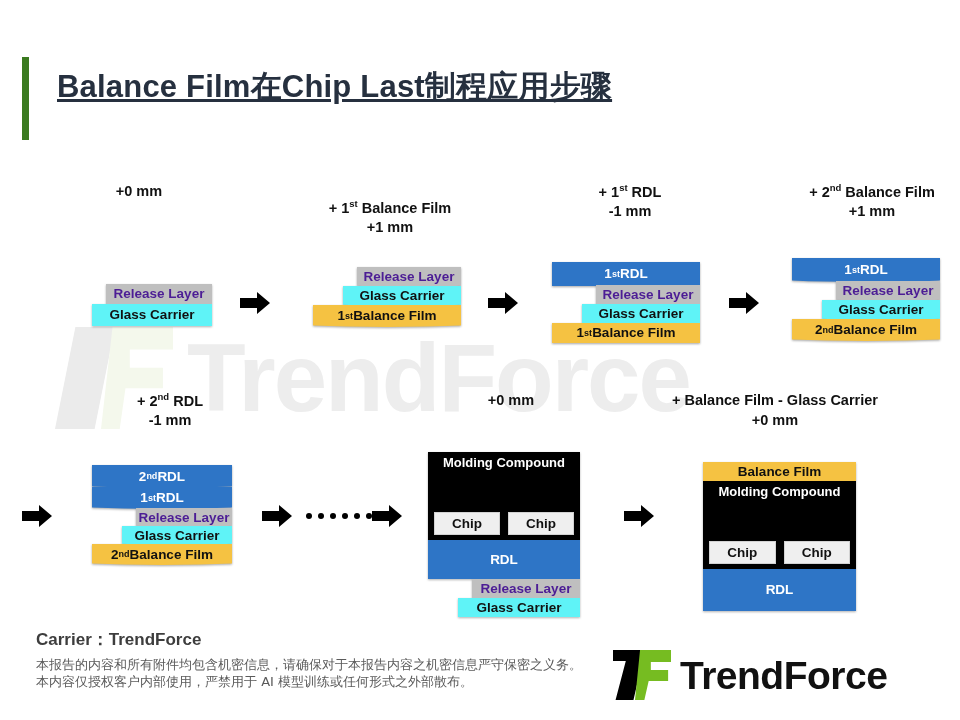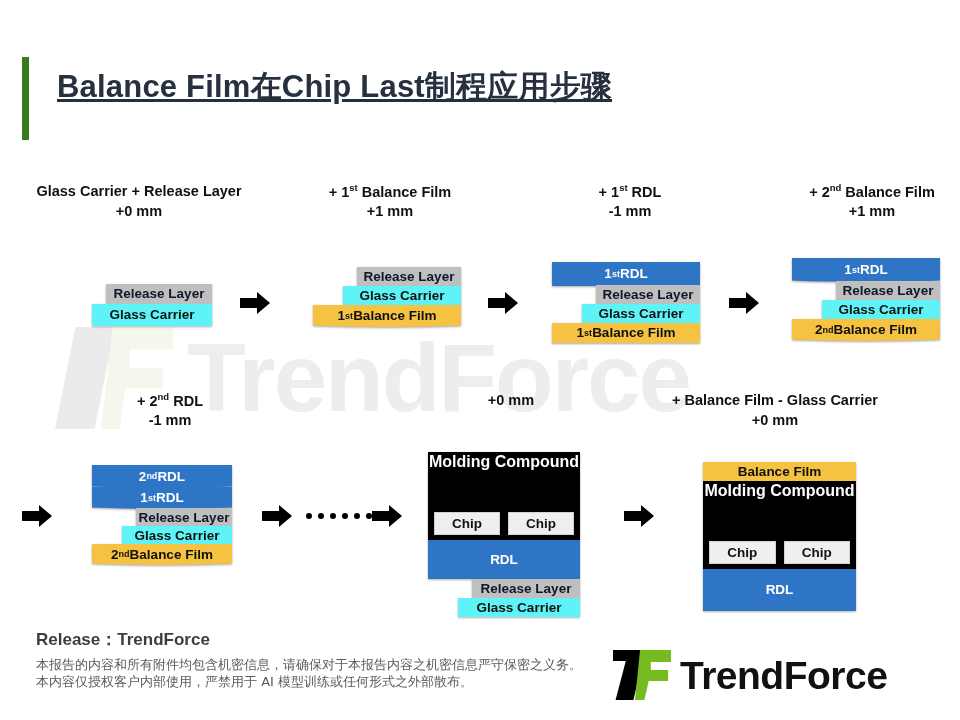--- a/index.html
+++ b/index.html
@@ -52,39 +52,39 @@
   .dots i{width:6px;height:6px;border-radius:50%;background:#000;display:block;}
 
   
   .stack{position:absolute;z-index:3;}
   .layer{
     position:relative;box-sizing:border-box;
     display:flex;align-items:center;justify-content:center;
     font-size:13.5px;font-weight:bold;line-height:1;white-space:nowrap;
   }
   .layer sup{font-size:9px;vertical-align:super;}
-  .l-gray{background:#bfbfbf;color:#0f172a;margin-left:44px;}
+  .l-gray{background:#bfbfbf;color:#4c1d95;margin-left:44px;}
   .l-cyan{background:#5ff3f7;color:#111;margin-left:30px;}
   .l-gold{background:#f5c242;color:#111;}
   .l-blue{background:#2e75c6;color:#fff;}
   .l-black{background:#000;color:#fff;}
 
   
   .bow{filter:drop-shadow(0 1px 1px rgba(0,0,0,.35));}
   .bow .layer{margin-bottom:-1px;}
   .bow-up .layer{ -webkit-clip-path:ellipse(140% 100% at 50% 0%); clip-path:ellipse(140% 100% at 50% 0%);}
   .bow-dn .layer{ -webkit-clip-path:ellipse(150% 115% at 50% 8%); clip-path:ellipse(150% 115% at 50% 8%);}
 
   .flat{filter:drop-shadow(0 1px 1px rgba(0,0,0,.3));}
 
   
   .mold{position:relative;display:block;}
   .mold .mold-label{
     display:flex;align-items:center;justify-content:center;
-    font-size:16px;font-weight:bold;color:#fff;height:20px;
+    font-size:13px;font-weight:bold;color:#fff;height:20px;
   }
   .mold .chiprow{display:flex;justify-content:space-evenly;align-items:center;padding:0 6px 5px 6px;gap:8px;}
   .chip{
     background:#efefef;color:#111;border:1px solid #d2d2d2;
     font-size:13.5px;font-weight:bold;text-align:center;
     padding:3px 0;flex:1 1 0;margin-top:40px;
   }
 
   
   #footer-rule{position:absolute;left:0;top:612px;width:960px;height:0;z-index:2;}
@@ -121,25 +121,24 @@
     <div class="wm-slash"></div>
     <div class="wm-f"></div>
   </div>
   <div class="wm-text">TrendForce</div>
 </div>
 
 <div id="title-bar"></div>
 <div id="page-title">Balance Film在Chip Last制程应用步骤</div>
 
 <div class="cap" style="left:32px;top:182px;width:214px;">
-  <span>Glass Carrier + Release Layer</span>
   <span class="sub">+0 mm</span>
 </div>
 
-<div class="cap" style="left:290px;top:182px;width:200px;">
+<div class="cap" style="left:290px;top:198px;width:200px;">
   <span><span>+ 1</span><sup>st</sup><span> Balance Film</span></span>
   <span class="sub">+1 mm</span>
 </div>
 
 <div class="cap" style="left:540px;top:182px;width:180px;">
   <span><span>+ 1</span><sup>st</sup><span> RDL</span></span>
   <span class="sub">-1 mm</span>
 </div>
 
 <div class="cap" style="left:772px;top:182px;width:200px;">
@@ -296,21 +295,21 @@
     <div class="mold-label">Molding Compound</div>
     <div class="chiprow">
       <div class="chip">Chip</div>
       <div class="chip">Chip</div>
     </div>
   </div>
   <div class="layer l-blue" style="height:42px;">RDL</div>
 </div>
 
 <div id="footer-rule"></div>
-<div id="source-line">Release：TrendForce</div>
+<div id="source-line">Carrier：TrendForce</div>
 <div class="disc" id="disc1">本报告的内容和所有附件均包含机密信息，请确保对于本报告内容之机密信息严守保密之义务。</div>
 <div class="disc" id="disc2">本内容仅授权客户内部使用，严禁用于 AI 模型训练或任何形式之外部散布。</div>
 
 <div id="logo">
   <div class="mark">
     <div class="s7"></div>
     <div class="sf"></div>
   </div>
   <div class="word">TrendForce</div>
 </div>

